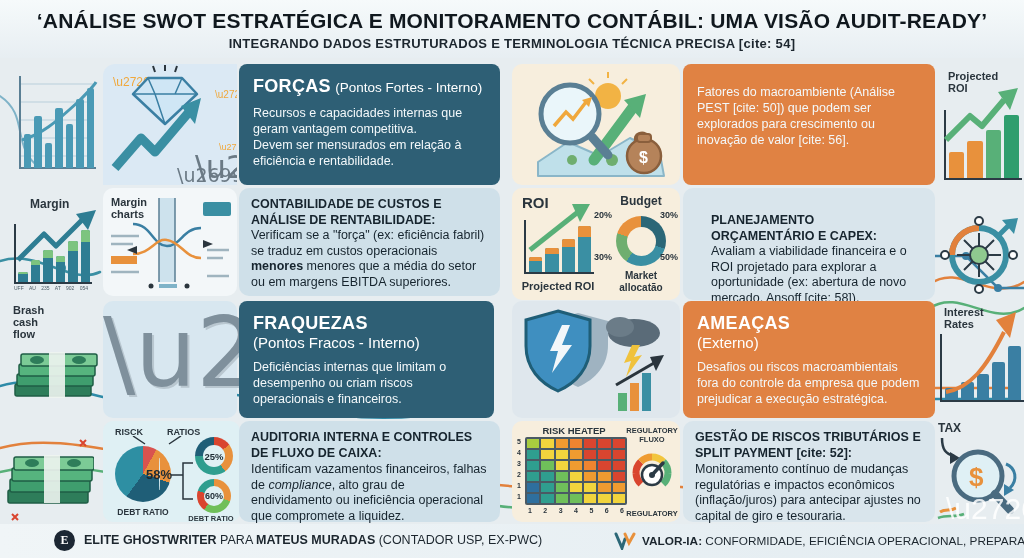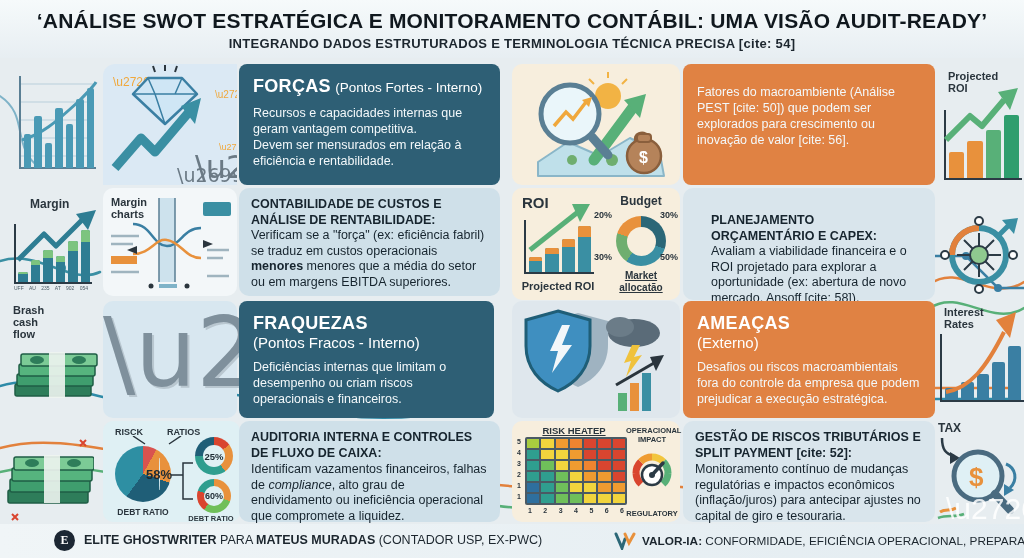--- a/index.html
+++ b/index.html
@@ -250,21 +250,21 @@
   </svg>
   <div class="caption" style="left:0;top:92px;width:92px;font-size:11px;">Projected ROI</div>
   <div style="position:absolute;left:96px;top:6px;width:66px;text-align:center;font-size:12px;font-weight:bold;color:#2a353d;">Budget</div>
   <div class="donut" style="left: 104px; top: 28px; width: 50px; height: 50px; --hole: #f7eedd; background: conic-gradient(rgb(43, 103, 119) 0deg, rgb(43, 103, 119) 108deg, rgb(58, 143, 163) 108deg, rgb(58, 143, 163) 216deg, rgb(111, 174, 111) 216deg, rgb(111, 174, 111) 288deg, rgb(232, 145, 60) 288deg, rgb(232, 145, 60) 360deg);">
       <div class="hole"></div>
     </div>
   <div class="caption" style="left:82px;top:22px;font-size:9px;">20%</div>
   <div class="caption" style="left:148px;top:22px;font-size:9px;">30%</div>
   <div class="caption" style="left:82px;top:64px;font-size:9px;">30%</div>
   <div class="caption" style="left:148px;top:64px;font-size:9px;">50%</div>
-  <div class="caption" style="left:96px;top:82px;width:66px;font-size:10px;line-height:1.15;text-decoration:underline;">Market allocatão</div>
+  <div class="caption" style="left:96px;top:82px;width:66px;font-size:10px;line-height:1.15;">Market allocatão</div>
 </div>
 
 <div class="panel bluegrey detail" style="left:683px;top:188px;width:252px;height:112px;">
   <p style="margin:16px;"><b>PLANEJAMENTO ORÇAMENTÁRIO E CAPEX:</b><span> Avaliam a viabilidade financeira e o ROI projetado para explorar a oportunidade (ex: abertura de novo mercado, Ansoff [cite: 58]), garantindo que o investimento não dilua a margem atual.</span></p>
 </div>
 
 <div class="panel" style="left:5px;top:300px;width:95px;height:112px;">
   <div class="sidelabel" style="position:absolute;left:8px;top:4px;width:40px;">Brash cash flow</div>
   <svg class="abs" style="left:2px;top:38px;" width="92" height="70" viewBox="0 0 92 70">
     <g stroke="#1f5e45" stroke-width="1.5">
@@ -364,21 +364,21 @@
       </div>
   </div>
   <div class="caption" style="left:78px;top:93px;width:60px;font-size:7.5px;">DEBT RATIO</div>
 </div>
 
 <div class="panel lightblue detail" style="left:239px;top:421px;width:261px;height:101px;">
   <p style="margin:0;"><b class="blockhead">AUDITORIA INTERNA E CONTROLES DE FLUXO DE CAIXA:</b><span>Identificam vazamentos financeiros, falhas de </span><i>compliance</i><span>, alto grau de endividamento ou ineficiência operacional que compromete a liquidez.</span></p>
 </div>
 
 <div class="panel cream" style="left:512px;top:421px;width:168px;height:101px;">
-  <div class="caption" style="left:12px;top:4px;width:100px;font-size:9.5px;text-decoration:underline;">RISK HEATEP</div>
+  <div class="caption" style="left:12px;top:4px;width:100px;font-size:9.5px;">RISK HEATEP</div>
   <div class="hm-y" style="left:3px;top:17px;height:62px;width:8px;">
       <span>5</span>
       <span>4</span>
       <span>3</span>
       <span>2</span>
       <span>1</span>
       <span>1</span>
     </div>
   <div class="hm-grid" style="left:13px;top:16px;width:98px;height:64px;grid-template-rows:repeat(6,1fr);">
       <div class="hm-cell" style="background: rgb(169, 204, 63);"></div>
@@ -426,21 +426,21 @@
     </div>
   <div class="hm-x" style="left:16px;top:86px;width:96px;">
       <span>1</span>
       <span>2</span>
       <span>3</span>
       <span>4</span>
       <span>5</span>
       <span>6</span>
       <span>6</span>
     </div>
-  <div class="caption" style="left:114px;top:5px;width:52px;font-size:7.5px;line-height:1.2;">OPERACIONAL IMPACT</div>
+  <div class="caption" style="left:114px;top:5px;width:52px;font-size:7.5px;line-height:1.2;">REGULATORY FLUXO</div>
   <svg class="abs" style="left:118px;top:28px;" width="44" height="52" viewBox="0 0 44 52">
     <g fill="none" stroke-width="7">
       <path d="M6,24 A16,16 0 0 1 10.7,12.7" stroke="#d9452f"></path>
       <path d="M10.7,12.7 A16,16 0 0 1 22,8" stroke="#ef9b30"></path>
       <path d="M22,8 A16,16 0 0 1 33.3,12.7" stroke="#f2c53d"></path>
       <path d="M33.3,12.7 A16,16 0 0 1 38,24" stroke="#58b078"></path>
       <path d="M6,24 A16,16 0 0 0 11,35" stroke="#d9452f"></path>
       <path d="M38,24 A16,16 0 0 1 33,35" stroke="#58b078"></path>
     </g>
     <circle cx="22" cy="26" r="10" fill="#fff" stroke="#2b3a45" stroke-width="2.5"></circle>

